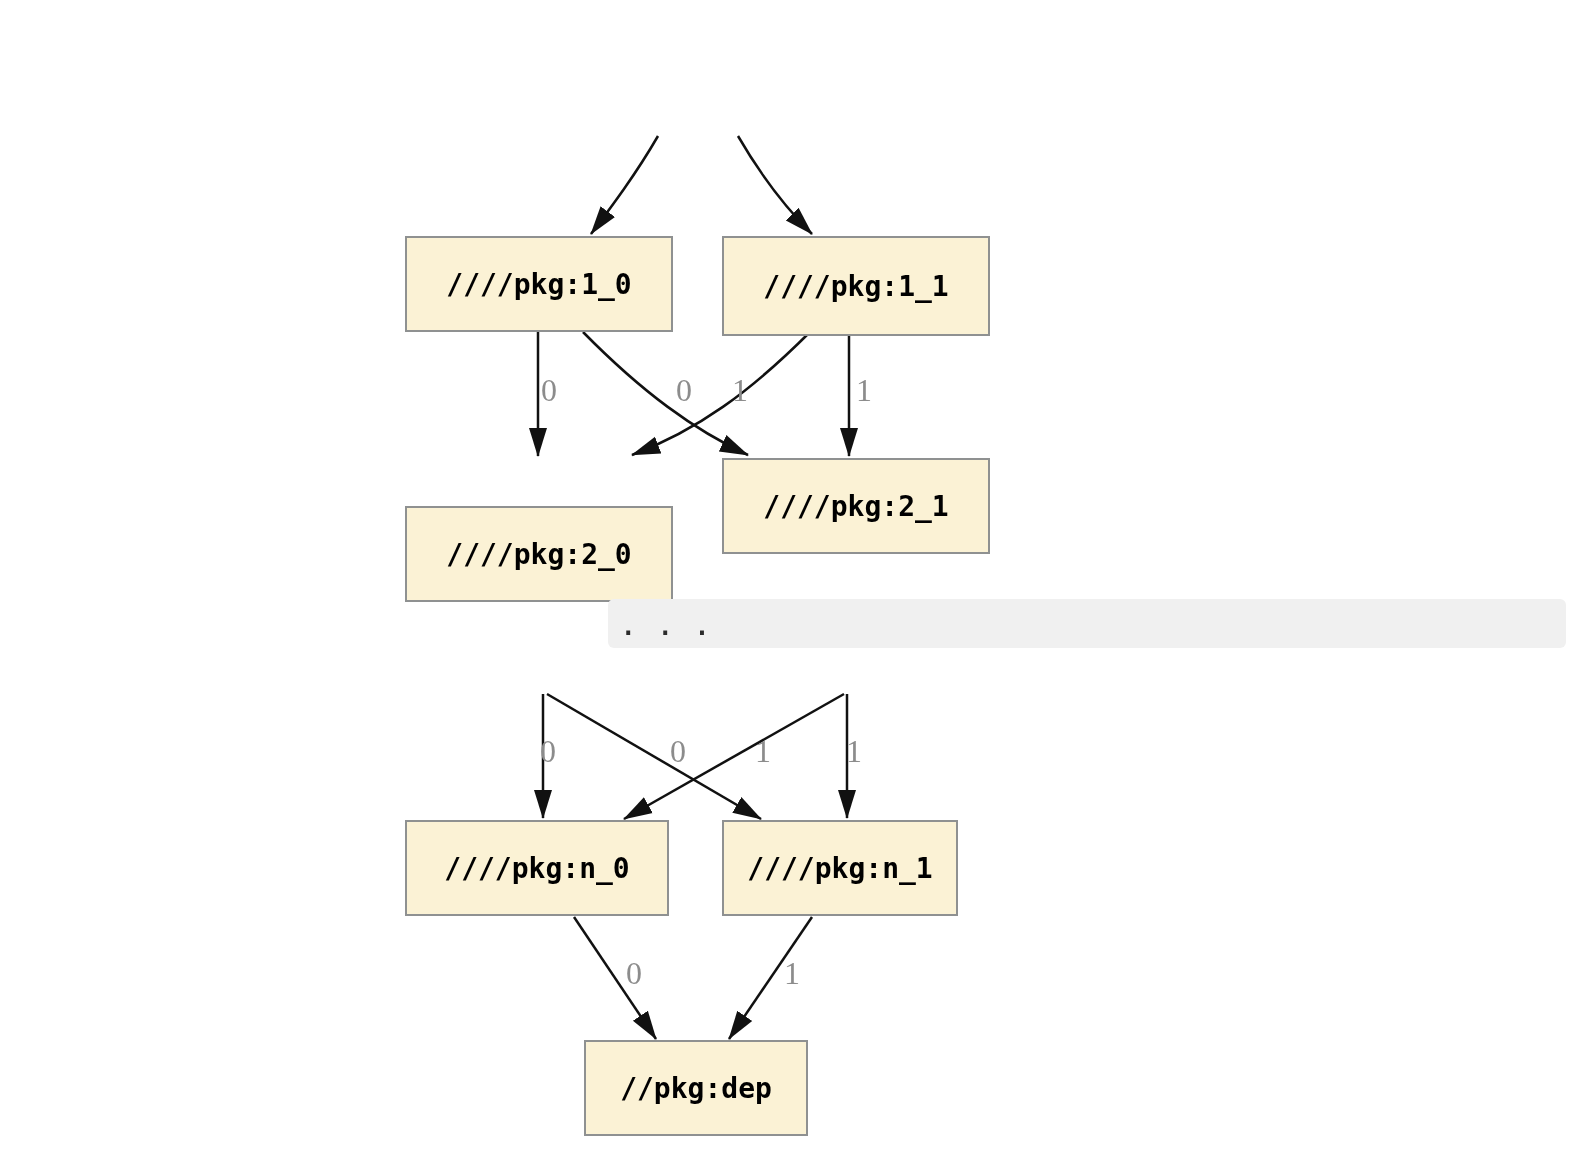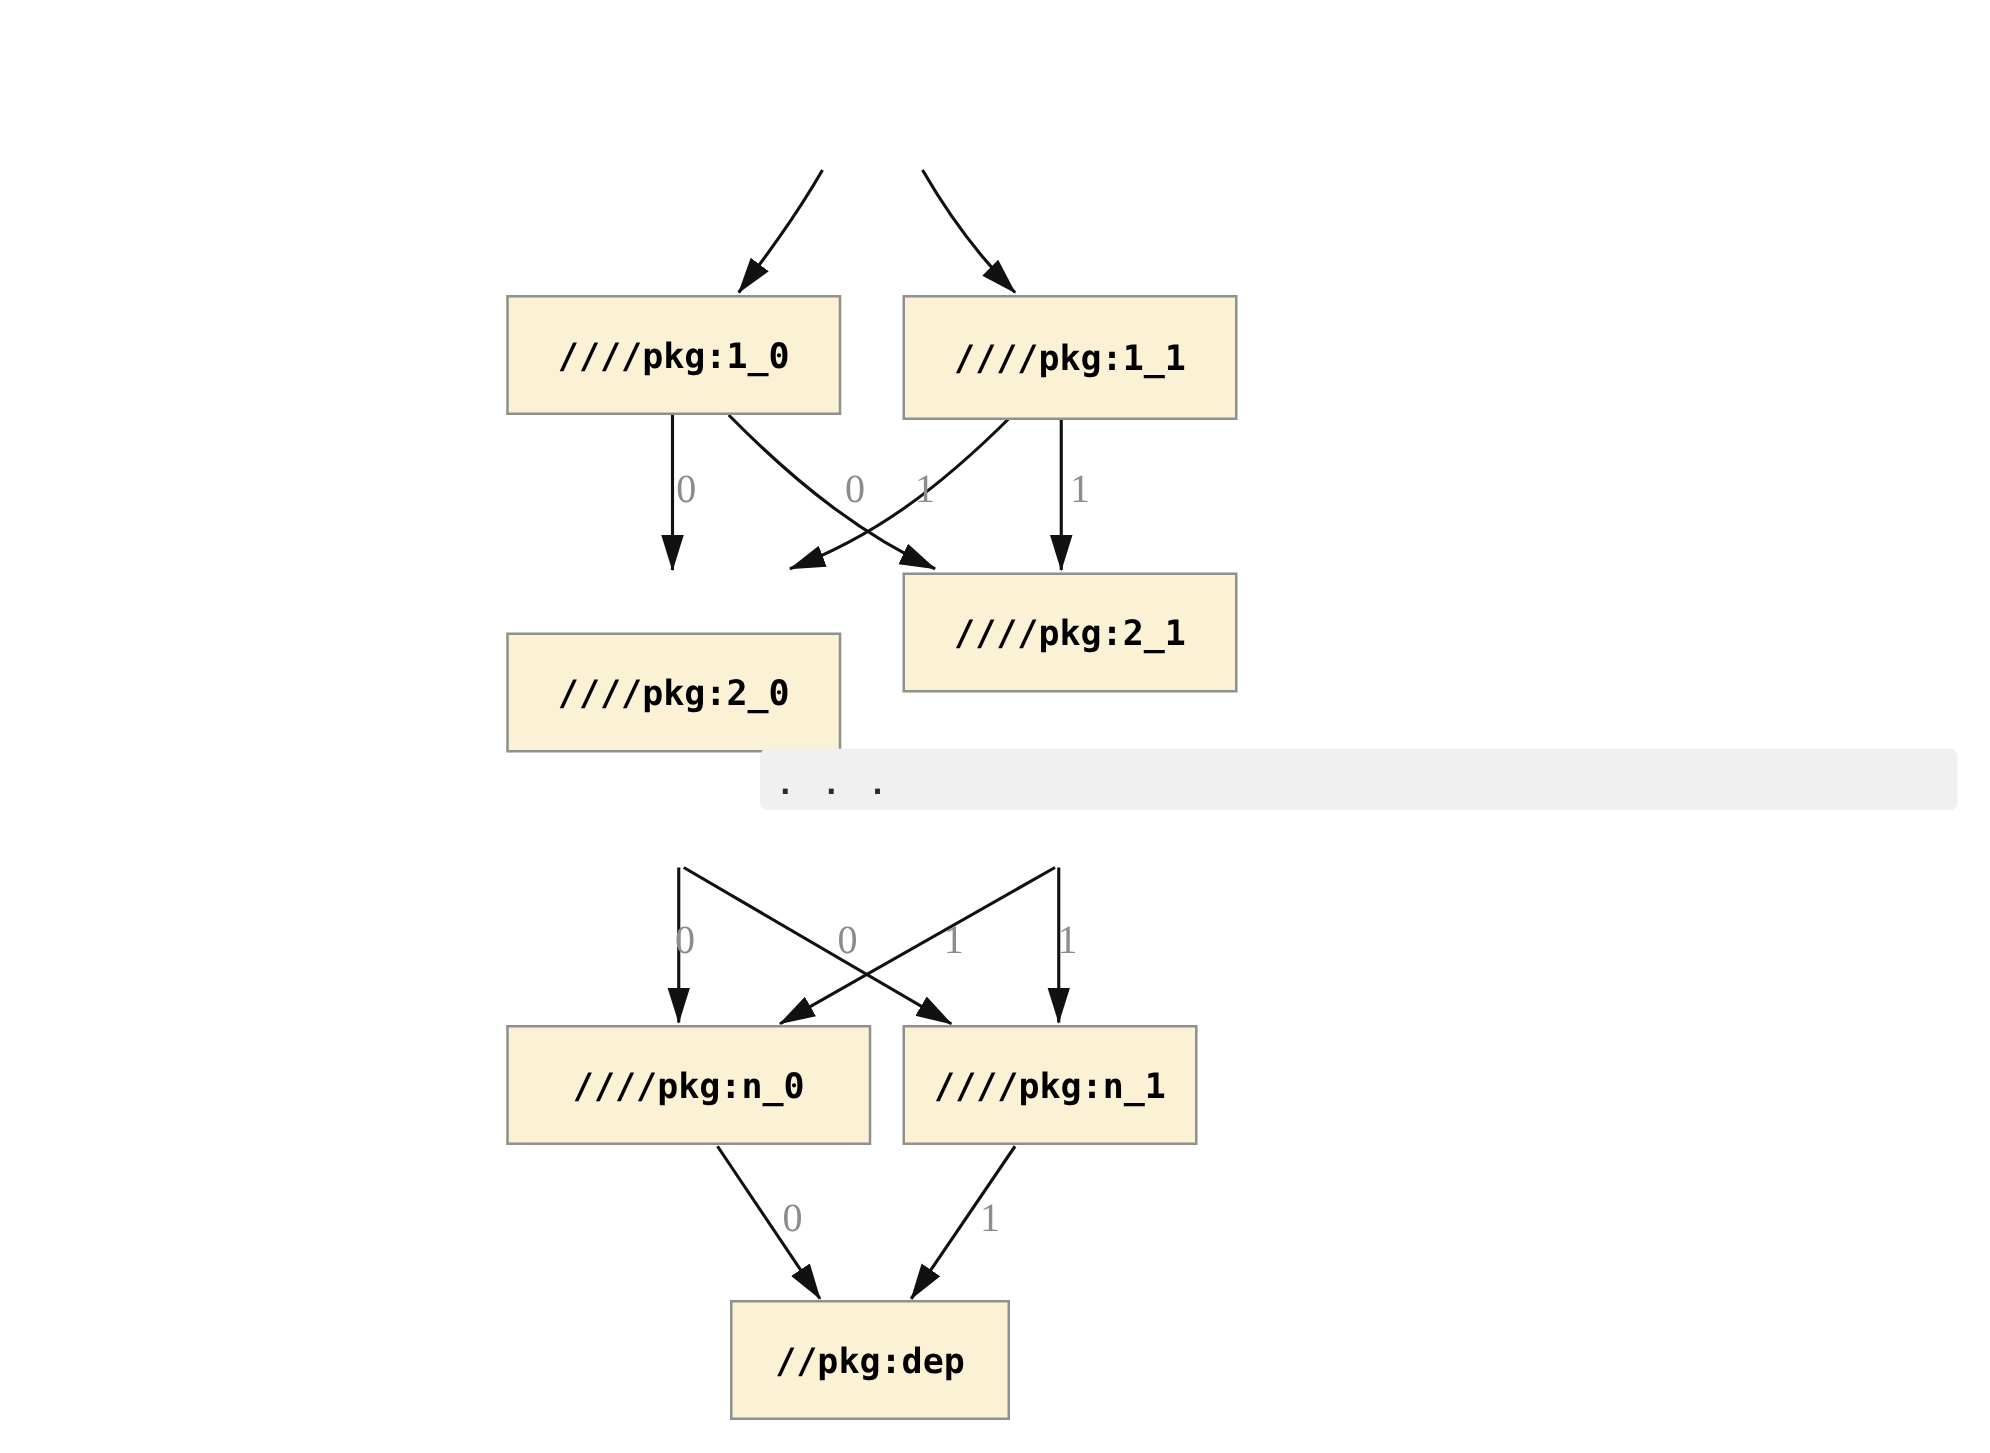--- a/index.html
+++ b/index.html
@@ -39,21 +39,21 @@
     <path class="edge-path" d="M547,694 L761,819" marker-end="url(#arrowhead)"></path>
     <path class="edge-path" d="M847,694 L847,818" marker-end="url(#arrowhead)"></path>
     <path class="edge-path" d="M574,917 L656,1039" marker-end="url(#arrowhead)"></path>
     <path class="edge-path" d="M812,917 L729,1039" marker-end="url(#arrowhead)"></path>
   </svg>
 
   <div class="node" style="left:405px;top:236px;width:268px;height:96px;">////pkg:1_0</div>
   <div class="node" style="left:722px;top:236px;width:268px;height:100px;">////pkg:1_1</div>
   <div class="node" style="left:405px;top:458px;width:268px;height:96px;margin-top:48px;">////pkg:2_0</div>
   <div class="node" style="left:722px;top:458px;width:268px;height:96px;">////pkg:2_1</div>
-  <div class="node" style="left:405px;top:820px;width:292px;height:96px;">////pkg:n_0</div>
+  <div class="node" style="left:405px;top:820px;width:264px;height:96px;">////pkg:n_0</div>
   <div class="node" style="left:722px;top:820px;width:236px;height:96px;">////pkg:n_1</div>
   <div class="node" style="left:584px;top:1040px;width:224px;height:96px;">//pkg:dep</div>
 
   <span class="edge-label" style="left:549px;top:392px;">0</span>
   <span class="edge-label" style="left:684px;top:392px;">0</span>
   <span class="edge-label" style="left:740px;top:392px;">1</span>
   <span class="edge-label" style="left:864px;top:392px;">1</span>
 
   <span class="edge-label" style="left:548px;top:753px;">0</span>
   <span class="edge-label" style="left:678px;top:753px;">0</span>

